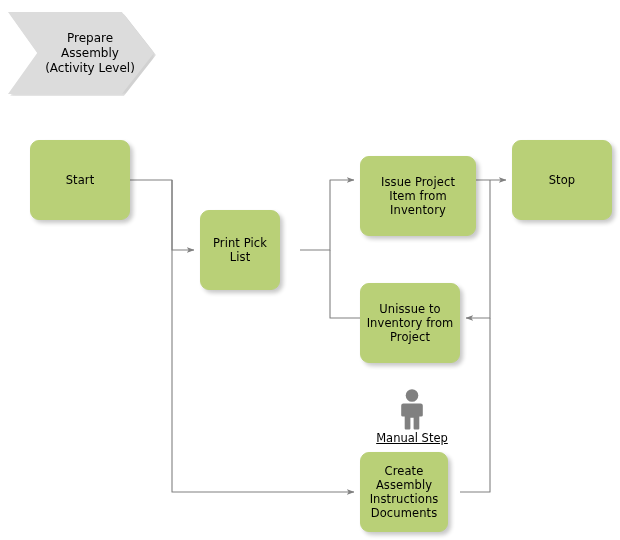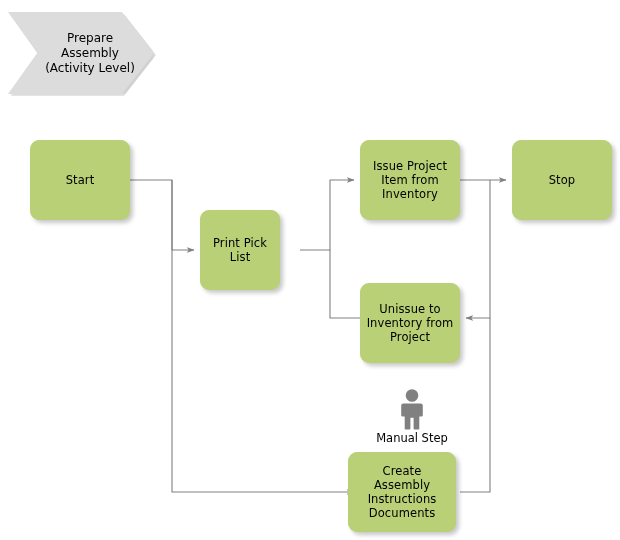--- a/index.html
+++ b/index.html
@@ -68,20 +68,21 @@
     background: rgba(0,0,0,0.18);
     -webkit-clip-path: polygon(0% 0%, 78% 0%, 100% 50%, 78% 100%, 0% 100%, 20% 50%);
     clip-path: polygon(0% 0%, 78% 0%, 100% 50%, 78% 100%, 0% 100%, 20% 50%);
     filter: blur(2px);
   }
   .actor {
     position: absolute;
     display: flex;
     flex-direction: column;
     align-items: center;
+    text-decoration: underline;
   }
   .actor-label {
     font-size: 11.5px;
     color: #000000;
     margin-top: 1px;
     white-space: nowrap;
   }
 </style>
 </head>
 <body>
@@ -115,31 +116,31 @@
 
   <div class="banner-shadow" style="left:10px; top:14px; width:146px; height:82px;"></div>
   <div class="banner" style="left:8px; top:12px; width:146px; height:82px;">Prepare
 Assembly
 (Activity Level)</div>
 
   <div class="node node-green" style="left:30px; top:140px; width:100px; height:80px;">Start</div>
 
   <div class="node node-green" style="left:200px; top:210px; width:80px; height:80px;">Print Pick List</div>
 
-  <div class="node node-green" style="left:360px; top:140px; width:100px; height:80px;">Issue Project
+  <div class="node node-green" style="left:360px; top:156px; width:116px; height:80px;">Issue Project
 Item from
 Inventory</div>
 
   <div class="node node-green" style="left:512px; top:140px; width:100px; height:80px;">Stop</div>
 
   <div class="node node-green" style="left:360px; top:283px; width:100px; height:80px;">Unissue to
 Inventory from
 Project</div>
 
-  <div class="node node-green" style="left:348px; top:452px; width:108px; height:80px;">Create
+  <div class="node node-green" style="left:360px; top:452px; width:88px; height:80px;">Create
 Assembly
 Instructions
 Documents</div>
 
   <div class="actor" style="left:370px; top:388px; width:84px;">
     <svg width="34" height="42" viewBox="0 0 34 42" xmlns="http://www.w3.org/2000/svg">
       <g fill="#808080">
         <circle cx="17" cy="7.5" r="6.3"></circle>
         <path d="M 6.2 17.5 Q 6.2 15.4 8.4 15.4 L 25.6 15.4 Q 27.8 15.4 27.8 17.5
                  L 27.8 27.2 Q 27.8 28.6 26.2 28.6 L 24.3 28.6 L 24.3 40.4

